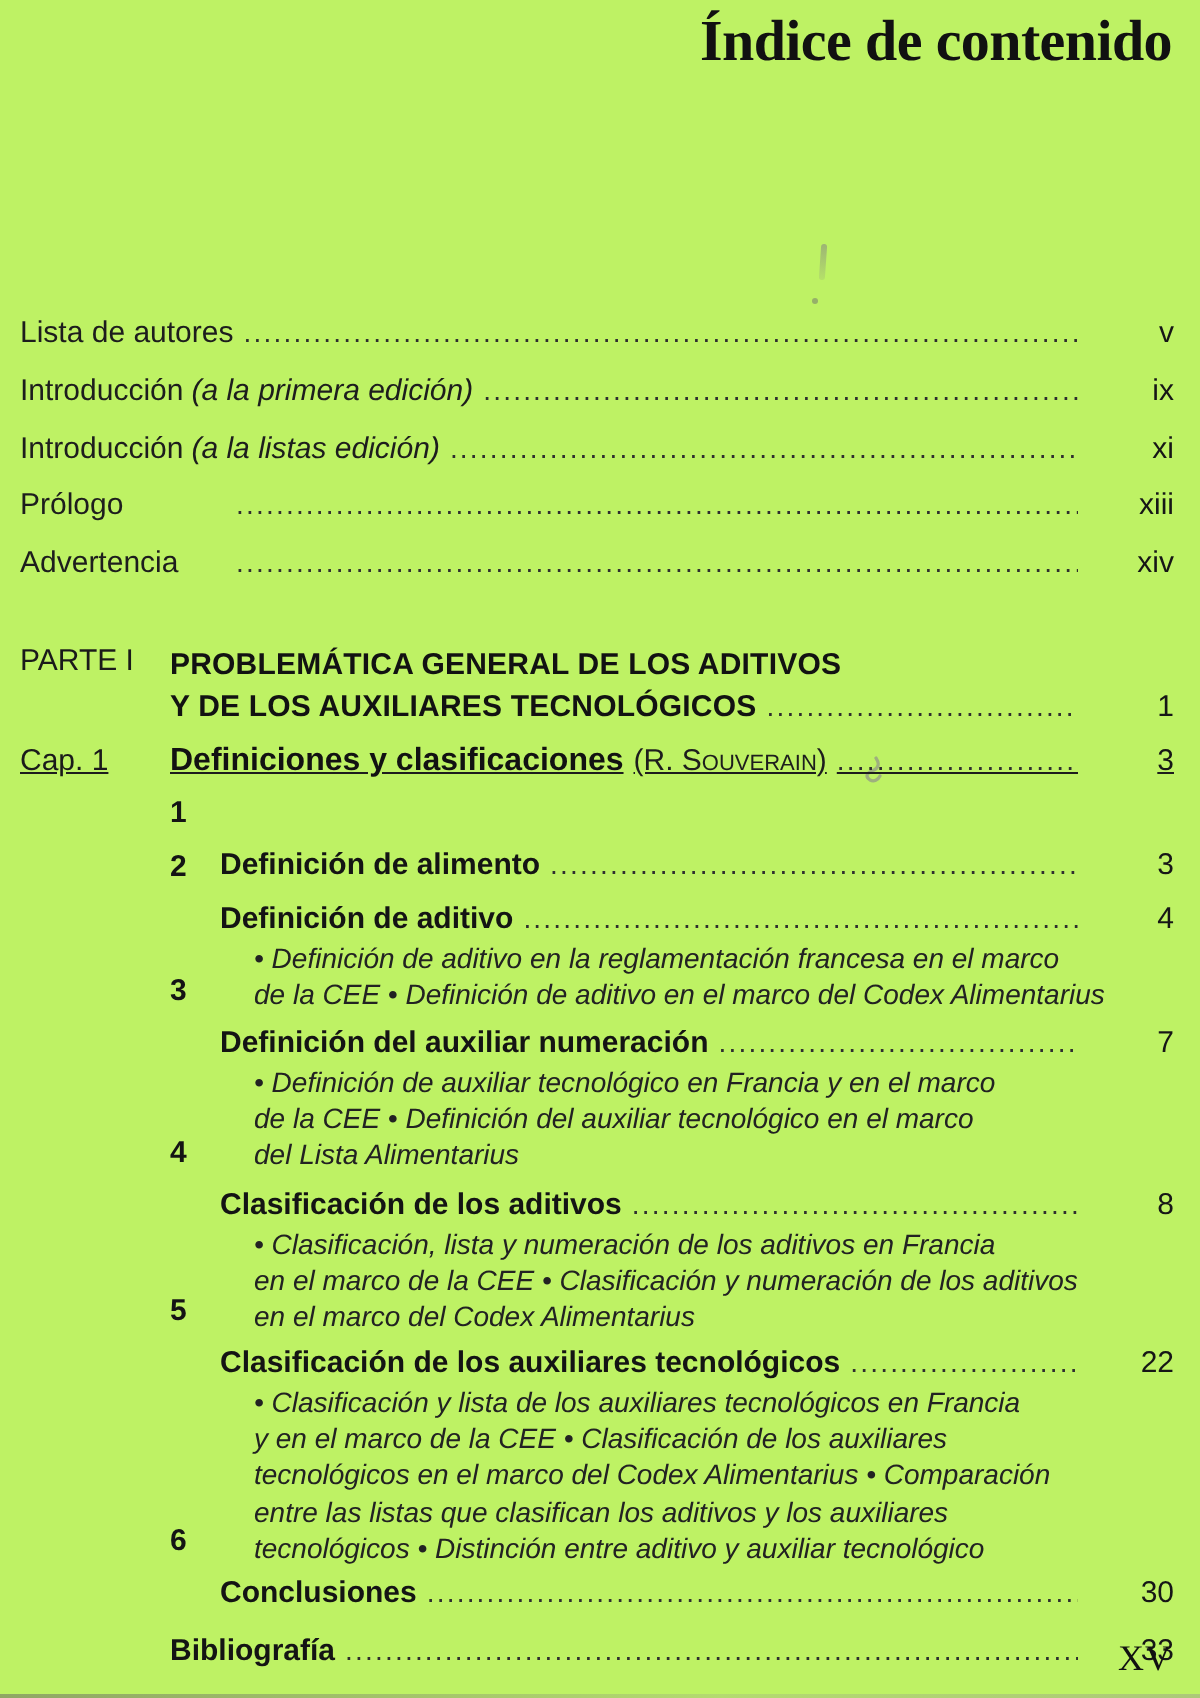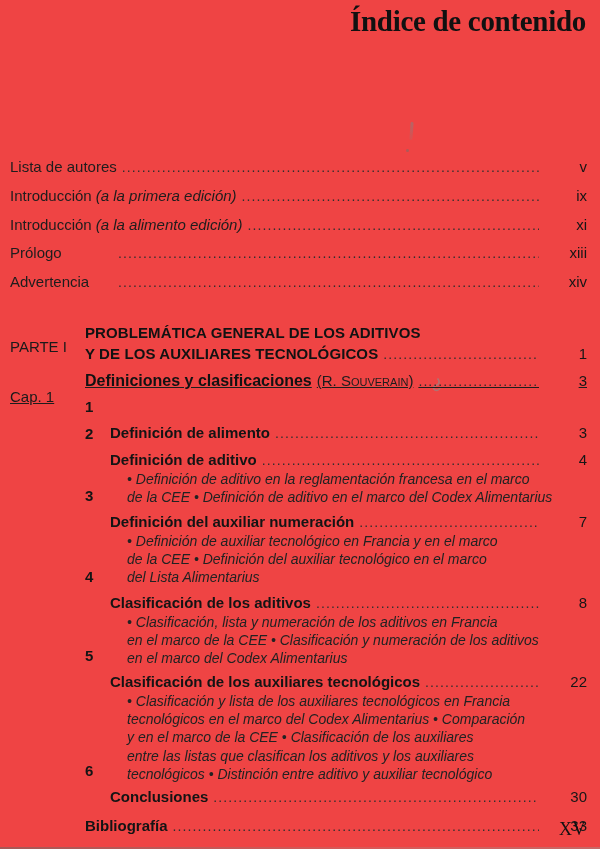--- a/index.html
+++ b/index.html
@@ -1,20 +1,20 @@
 <!DOCTYPE html>
 <html><head>
 <meta charset="utf-8">
 <style>
   html,body{margin:0;padding:0;background:#888;}
   .page{
     position:relative;
     width:600px;height:849px;
     margin:0 auto;
-    background:#ef4444;
+    background:#bef264;
     font-family:"Liberation Sans", sans-serif;
     color:#1d1d1d;
     overflow:hidden;
   }
   .doc-title{
     position:absolute;top:5px;right:14px;
     font-family:"Liberation Serif", serif;
     font-weight:bold;font-size:29px;letter-spacing:-0.3px;
     color:#111;
   }
@@ -32,21 +32,21 @@
 
   
   .front{position:absolute;top:158px;left:10px;right:13px;}
   .front .row{height:28.8px;font-size:15px;}
   .front .lbl{white-space:nowrap;}
   .front .lbl-fixed{min-width:103px;white-space:nowrap;}
   .it{font-style:italic;margin-left:4px;}
 
   
   .block{position:absolute;left:10px;right:13px;display:flex;}
-  .side-label{width:75px;flex:0 0 75px;font-size:15px;white-space:nowrap;color:#1a1a1a;margin-top:16px;}
+  .side-label{width:75px;flex:0 0 75px;font-size:15px;white-space:nowrap;color:#1a1a1a;}
   .block-body{flex:1;min-width:0;}
   .part-title{font-weight:bold;font-size:15px;line-height:21px;color:#121212;white-space:nowrap;letter-spacing:0.1px;}
   .cap-title{font-weight:bold;font-size:16px;white-space:nowrap;color:#121212;}
   .author{font-weight:normal;font-size:15px;font-variant:small-caps;margin-left:5px;white-space:nowrap;}
 
   
   .item{position:absolute;left:85px;right:13px;display:flex;}
   .num{flex:0 0 25px;width:25px;font-weight:bold;font-size:15px;color:#141414;}
   .item-body{flex:1;min-width:0;}
   .item-title{font-weight:bold;font-size:15px;white-space:nowrap;color:#141414;margin-top:26px;}
@@ -98,21 +98,21 @@
       <span class="pagenum">v</span>
     </div>
     <div class="row">
       <span class="lbl">Introducción</span>
       <span class="lbl it">(a la primera edición)</span>
       <span class="dots"></span>
       <span class="pagenum">ix</span>
     </div>
     <div class="row">
       <span class="lbl">Introducción</span>
-      <span class="lbl it">(a la alimento edición)</span>
+      <span class="lbl it">(a la listas edición)</span>
       <span class="dots"></span>
       <span class="pagenum">xi</span>
     </div>
     <div class="row">
       <span class="lbl-fixed">Prólogo</span>
       <span class="dots"></span>
       <span class="pagenum">xiii</span>
     </div>
     <div class="row">
       <span class="lbl-fixed">Advertencia</span>
@@ -206,22 +206,22 @@
   <div class="item" style="top:647px;">
     <span class="num">5</span>
     <div class="item-body">
       <div class="row">
         <span class="item-title">Clasificación de los auxiliares tecnológicos</span>
         <span class="dots"></span>
         <span class="pagenum">22</span>
       </div>
       <div class="sub">
         <div>• Clasificación y lista de los auxiliares tecnológicos en Francia</div>
+        <div>y en el marco de la CEE • Clasificación de los auxiliares</div>
         <div>tecnológicos en el marco del Codex Alimentarius • Comparación</div>
-        <div>y en el marco de la CEE • Clasificación de los auxiliares</div>
         <div>entre las listas que clasifican los aditivos y los auxiliares</div>
         <div>tecnológicos • Distinción entre aditivo y auxiliar tecnológico</div>
       </div>
     </div>
   </div>
 
   <div class="item" style="top:762px;">
     <span class="num">6</span>
     <div class="item-body">
       <div class="row">

